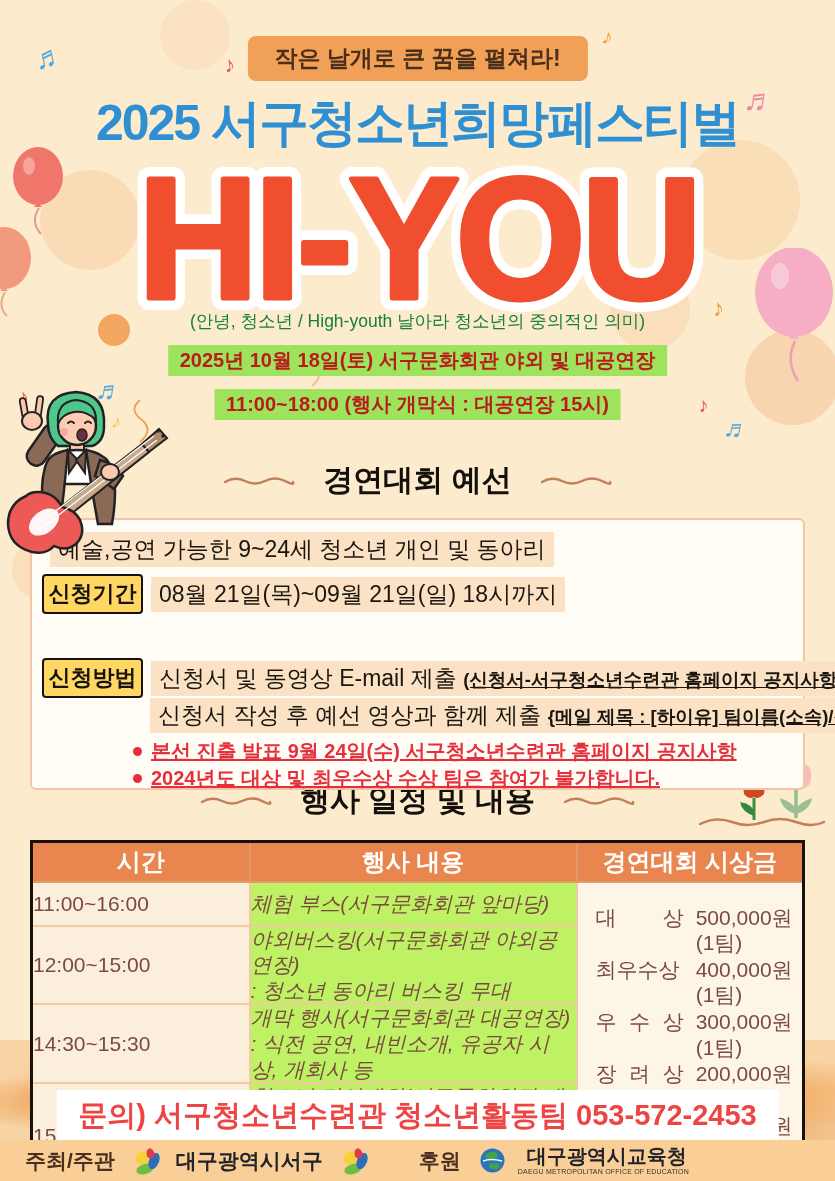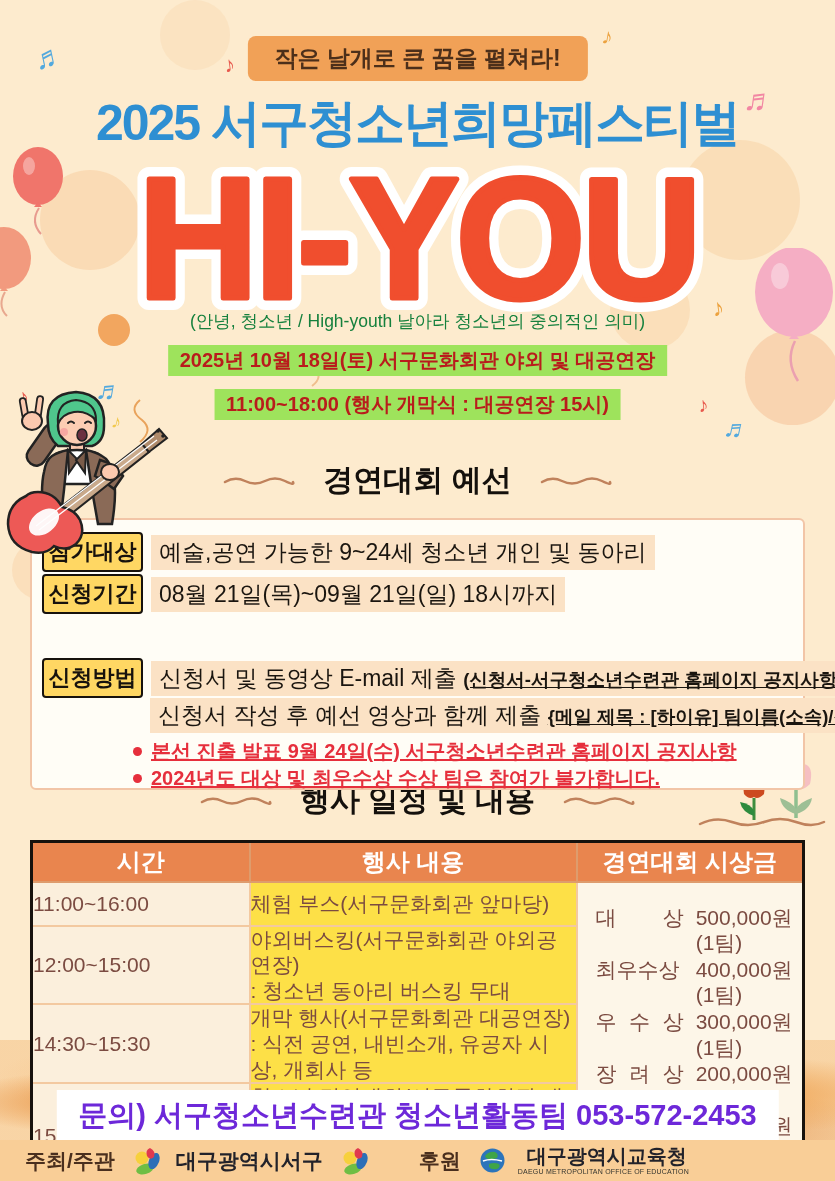--- a/index.html
+++ b/index.html
@@ -66,40 +66,40 @@
   }
   .sched th{
     background:#E9854E;color:#FFFFFF;font-size:24px;font-weight:800;
     border:2px solid #DE9C6D;padding:0;
   }
   .sched td{
     border:2px solid #F3C9A0;color:#7B4B41;font-size:21px;text-align:left;
     padding:0;line-height:1.22;
   }
   .sched td.t{background:#FBEFDC;}
-  .sched td.c{background:#fde047;}
+  .sched td.c{background:#bef264;font-style:italic;}
   .sched td.prize{background:#FDF6E8;text-align:left;padding-left:18px;}
   .prize-line{display:flex;margin:1px 0;}
   .rank{display:inline-block;width:4.2em;text-align:justify;text-align-last:justify;flex:none;}
   .amount{margin-left:12px;}
   
   .texture{
     position:absolute;top:1040px;left:0;width:835px;height:102px;z-index:2;
     background:
       radial-gradient(ellipse 230px 46px at 110px 62px, rgba(228,130,40,.85), rgba(228,130,40,0) 70%),
       radial-gradient(ellipse 320px 52px at 420px 72px, rgba(216,116,28,.85), rgba(216,116,28,0) 70%),
       radial-gradient(ellipse 280px 56px at 730px 55px, rgba(236,150,60,.85), rgba(236,150,60,0) 70%),
       radial-gradient(ellipse 420px 72px at 290px 38px, rgba(244,176,105,.65), rgba(244,176,105,0) 70%),
       radial-gradient(ellipse 380px 64px at 640px 92px, rgba(210,105,25,.6), rgba(210,105,25,0) 70%),
       linear-gradient(rgba(240,170,90,.35), rgba(240,170,90,.35));
   }
   .contact{
     position:absolute;top:1090px;left:50%;transform:translateX(-50%);
     background:#FFFFFF;padding:6px 22px;font-size:29px;font-weight:800;
-    color:#6d28d9;white-space:nowrap;z-index:4;
+    color:#ef4444;white-space:nowrap;z-index:4;
   }
   .footer{
     position:absolute;bottom:0;left:0;width:100%;height:41px;background:#F9CE97;
     display:flex;align-items:center;z-index:4;box-sizing:border-box;padding-left:25px;
   }
   .footer .flabel{font-size:21px;font-weight:800;color:#4A2F1E;white-space:nowrap;}
   .footer .org{font-size:21px;font-weight:800;color:#22222A;white-space:nowrap;margin-left:9px;}
   .flogo{margin:0 6px 0 18px;flex:none;}
   .sponsor-gap{width:44px;flex:none;}
   .edu{display:flex;flex-direction:column;line-height:1;margin-left:6px;}
@@ -175,21 +175,20 @@
         <path d="M2,8 Q12,2 22,7 T42,7 T62,7 T70,8" fill="none" stroke="#C0825C" stroke-width="2.5" stroke-linecap="round"></path>
       </svg>
     <span>경연대회 예선</span>
     <svg width="72" height="14" viewBox="0 0 72 14">
         <path d="M2,8 Q12,2 22,7 T42,7 T62,7 T70,8" fill="none" stroke="#C0825C" stroke-width="2.5" stroke-linecap="round"></path>
       </svg>
   </div>
 
   <div class="white-box">
     <div class="prow" style="top:12px">
-      <span class="plabel">참가대상</span>
       <span class="pvalue">예술,공연 가능한 9~24세 청소년 개인 및 동아리</span>
     </div>
     <div class="prow" style="top:54px">
       <span class="plabel">신청기간</span>
       <span class="pvalue">08월 21일(목)~09월 21일(일) 18시까지</span>
     </div>
     <div class="prow" style="top:138px">
       <span class="plabel">신청방법</span>
       <span class="pvalue"><span>신청서 및 동영상 E-mail 제출 </span><span class="pnote">(신청서-서구청소년수련관 홈페이지 공지사항)</span></span>
     </div>

